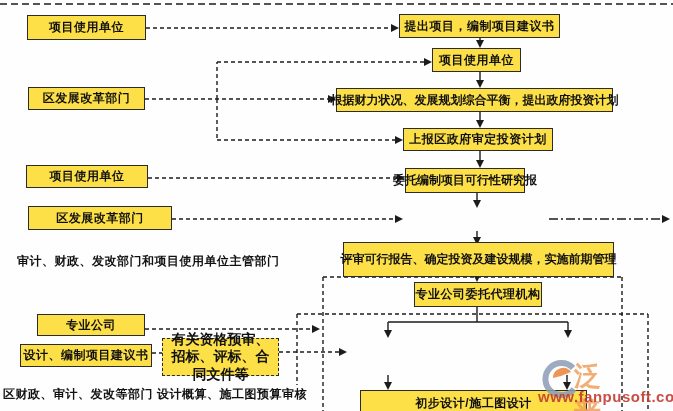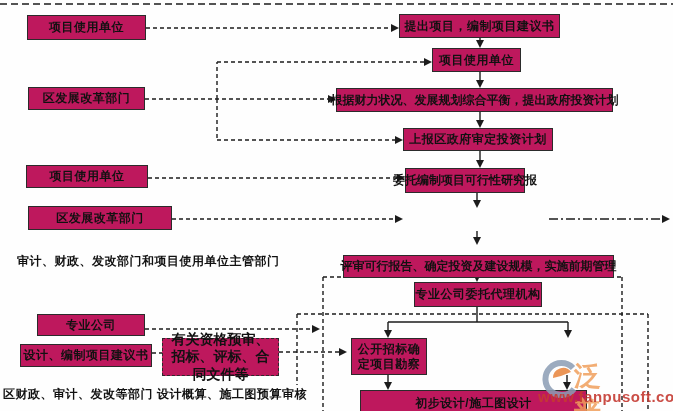--- a/index.html
+++ b/index.html
@@ -3,21 +3,21 @@
 <meta charset="utf-8">
 <style>
   html,body{margin:0;padding:0;background:#e8e8e8;}
   #stage{
     position:relative;width:673px;height:411px;background:#fefefe;
     overflow:hidden;font-family:"Liberation Sans",sans-serif;color:#111;
   }
   #wires{position:absolute;left:0;top:0;z-index:1;}
   .node{
     position:absolute;z-index:2;box-sizing:border-box;
-    border:1px solid #2b2b2b;background:#be185d;
+    border:1px solid #2b2b2b;background:#fde047;
     display:flex;align-items:center;justify-content:center;text-align:center;
     font-size:12px;font-weight:bold;letter-spacing:0.5px;line-height:1.25;
     padding:1px 2px;white-space:nowrap;
   }
   .node.wrap{white-space:normal;}
   .node.dashed{border:1px dashed #2b2b2b;font-size:14px;letter-spacing:0;}
   .floating-label{
     position:absolute;z-index:2;font-size:12px;font-weight:bold;
     letter-spacing:0.5px;white-space:nowrap;
   }
@@ -106,23 +106,22 @@
   <div class="node" style="left:26px;top:165px;width:122px;height:23px">项目使用单位</div>
   <div class="node" style="left:28px;top:206px;width:144px;height:24px">区发展改革部门</div>
   <div class="node" style="left:37px;top:314px;width:108px;height:22px">专业公司</div>
   <div class="node" style="left:20px;top:344px;width:132px;height:23px">设计、编制项目建议书</div>
 
   <div class="node" style="left:399px;top:14px;width:161px;height:24px">提出项目，编制项目建议书</div>
   <div class="node" style="left:432px;top:48px;width:89px;height:24px">项目使用单位</div>
   <div class="node" style="left:336px;top:88px;width:277px;height:24px;letter-spacing:0">根据财力状况、发展规划综合平衡，提出政府投资计划</div>
   <div class="node" style="left:403px;top:128px;width:150px;height:23px">上报区政府审定投资计划</div>
   <div class="node" style="left:405px;top:168px;width:120px;height:25px;letter-spacing:0">委托编制项目可行性研究报</div>
-  <div class="node" style="left:343px;top:255px;width:271px;height:23px;letter-spacing:0">评审可行报告、确定投资及建设规模，实施前期管理</div>
+  <div class="node" style="left:343px;top:242px;width:271px;height:35px;letter-spacing:0">评审可行报告、确定投资及建设规模，实施前期管理</div>
   <div class="node" style="left:414px;top:282px;width:128px;height:25px">专业公司委托代理机构</div>
-  <div class="node wrap" style="left:351px;top:338px;width:76px;height:37px">公开招标确定项目勘察</div>
   <div class="node" style="left:360px;top:390px;width:227px;height:26px">初步设计/施工图设计</div>
 
   <div class="node dashed wrap" style="left:162px;top:338px;width:117px;height:38px">有关资格预审、招标、评标、合同文件等</div>
 
   <div class="floating-label" style="left:17px;top:253px">审计、财政、发改部门和项目使用单位主管部门</div>
   <div class="floating-label" style="left:157px;top:386px">设计概算、施工图预算审核</div>
   <div class="floating-label" style="left:3px;top:386px">区财政、审计、发改等部门</div>
 
   <div class="watermark">
     <svg class="wm-logo" width="38" height="38" viewBox="0 0 38 38">

